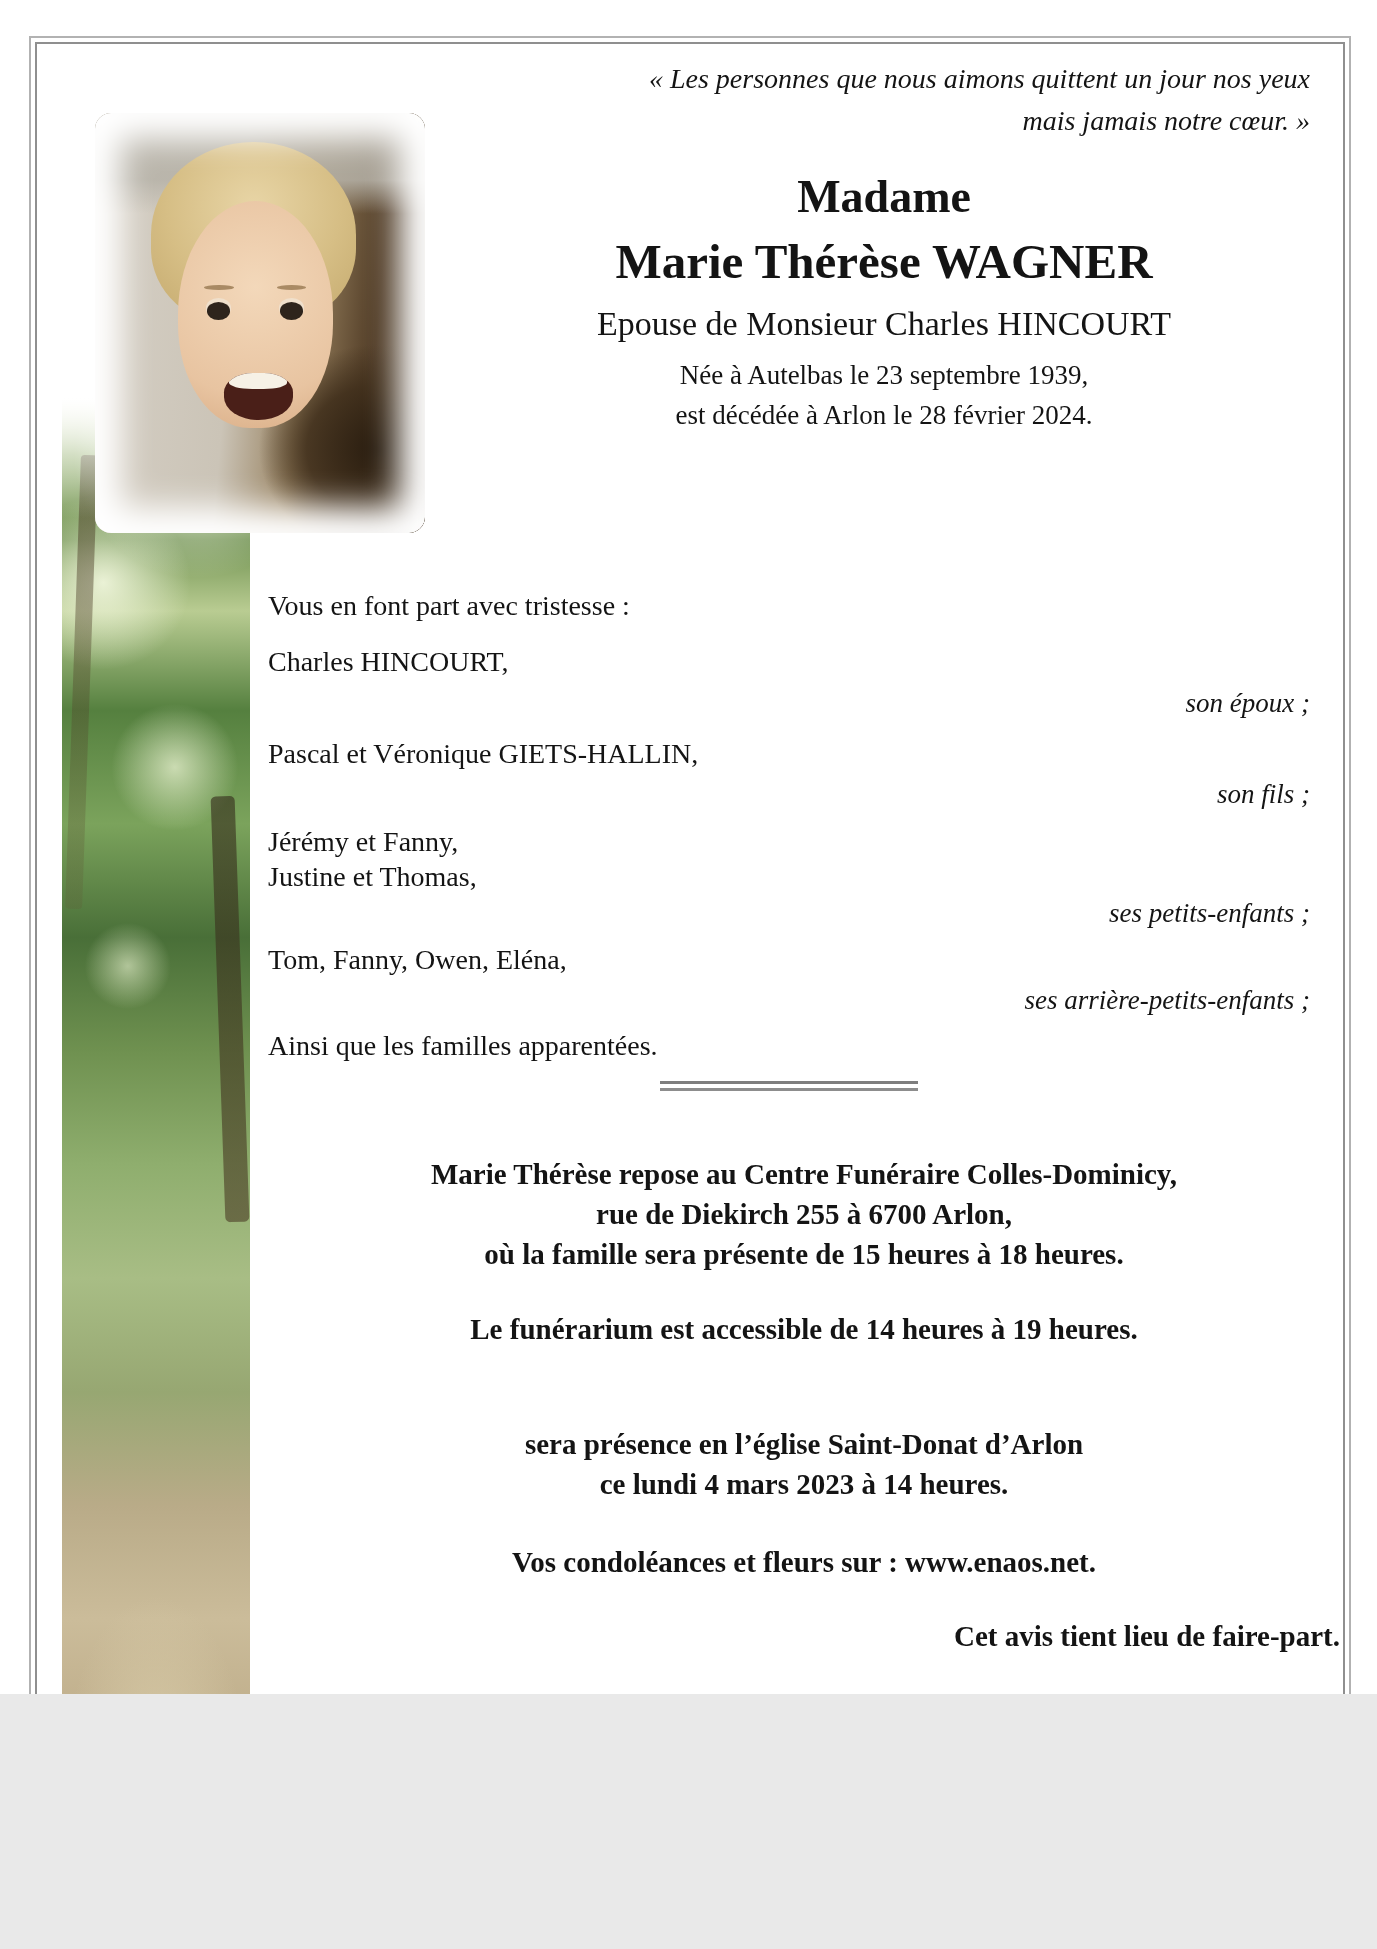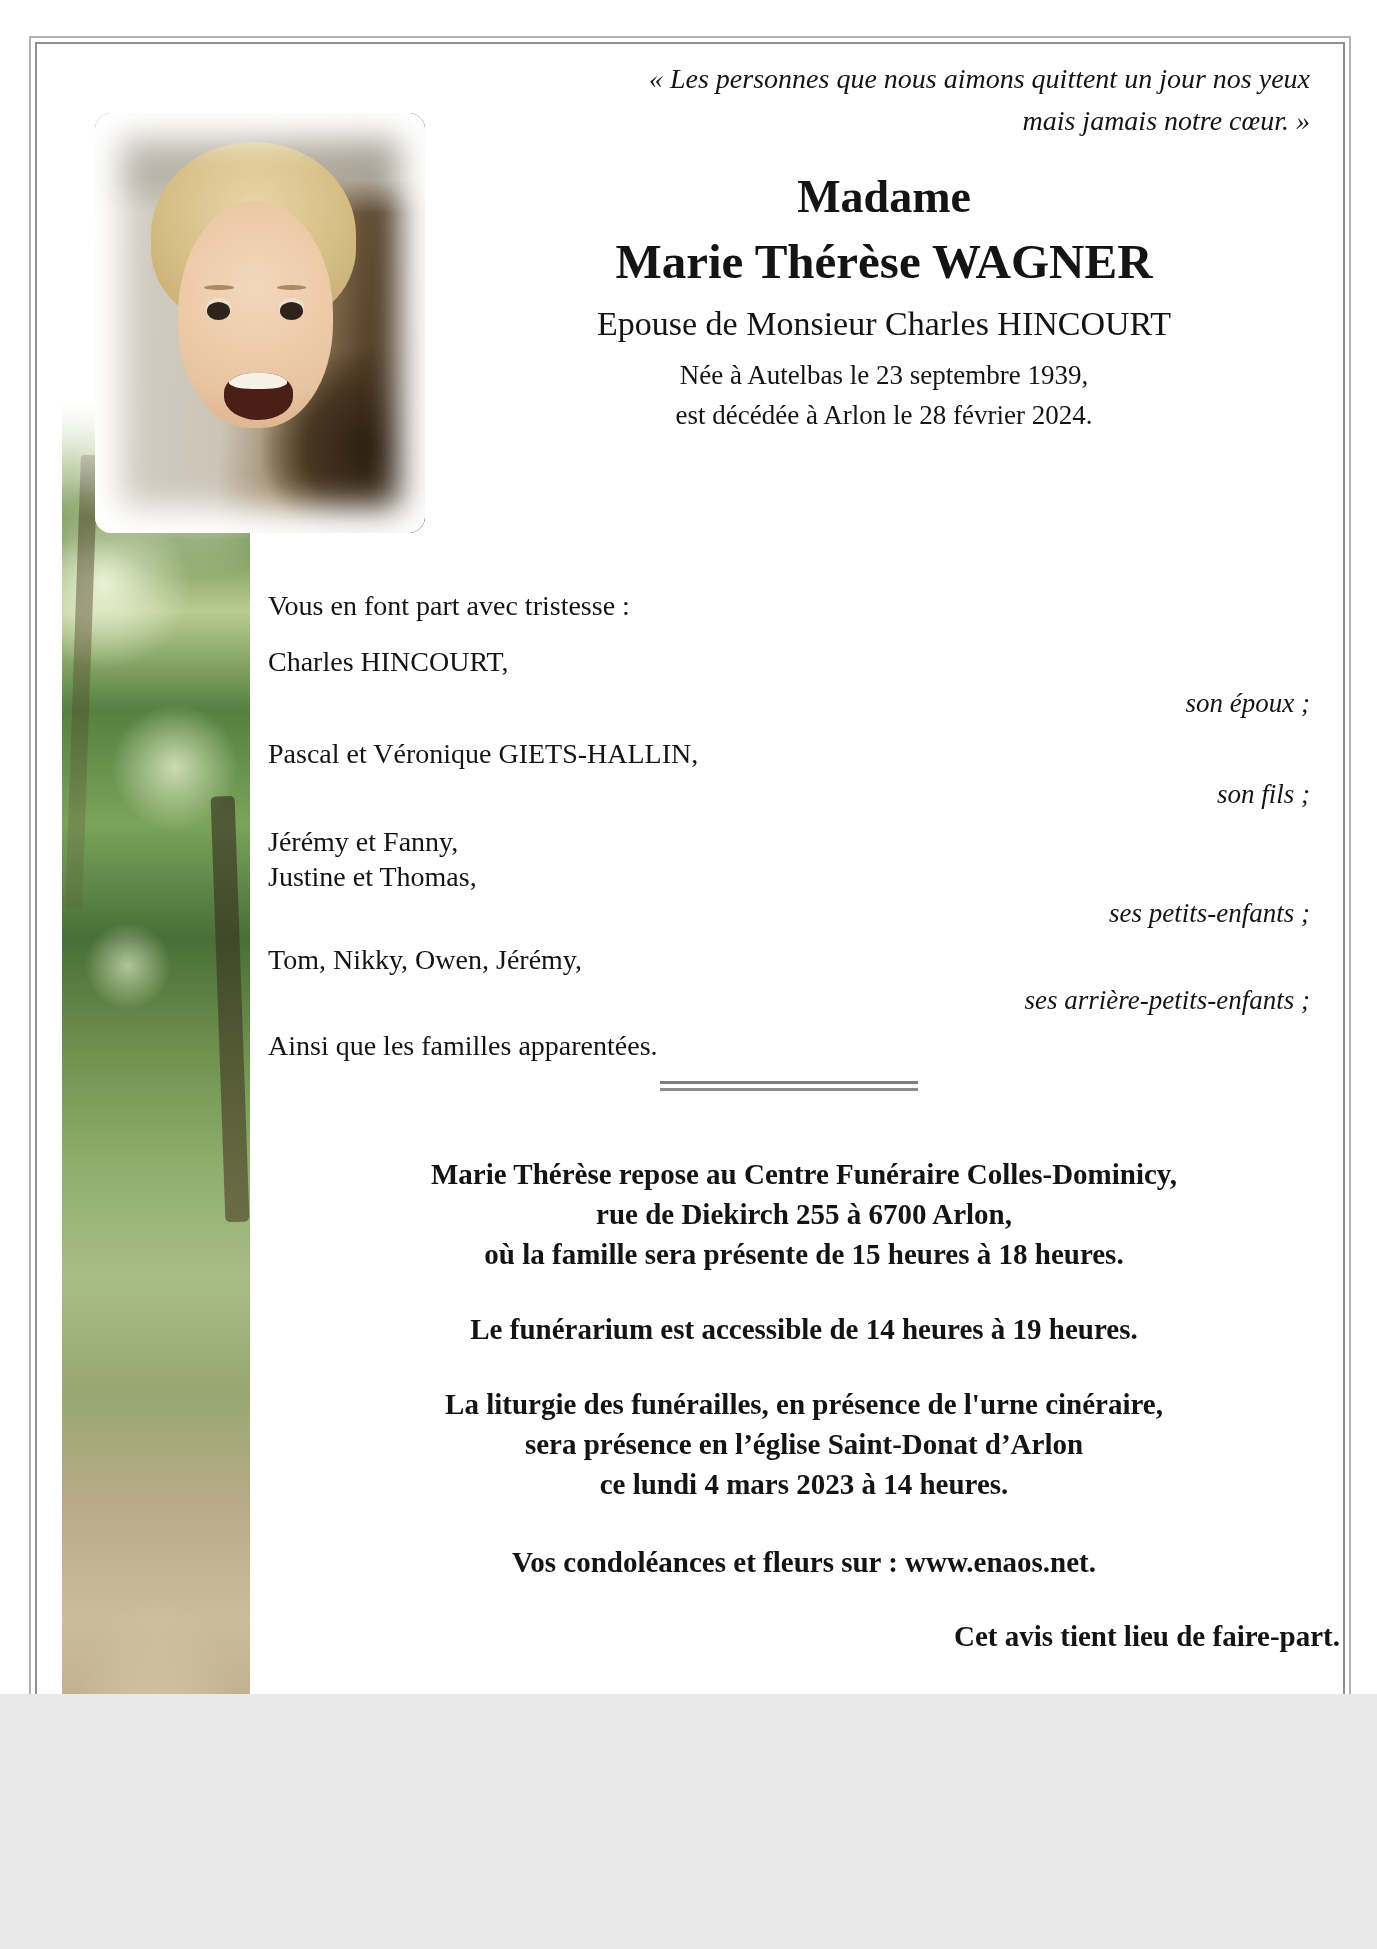--- a/index.html
+++ b/index.html
@@ -145,32 +145,31 @@
 
   <div class="family">
     <div class="f-line" style="top:590px;">Vous en font part avec tristesse :</div>
     <div class="f-line" style="top:646px;">Charles HINCOURT,</div>
     <div class="f-rel" style="top:688px;">son époux ;</div>
     <div class="f-line" style="top:738px;">Pascal et Véronique GIETS-HALLIN,</div>
     <div class="f-rel" style="top:779px;">son fils ;</div>
     <div class="f-line" style="top:826px;">Jérémy et Fanny,</div>
     <div class="f-line" style="top:861px;">Justine et Thomas,</div>
     <div class="f-rel" style="top:898px;">ses petits-enfants ;</div>
-    <div class="f-line" style="top:944px;">Tom, Nikky, Owen, Jérémy,</div>
+    <div class="f-line" style="top:944px;">Tom, Fanny, Owen, Eléna,</div>
     <div class="f-rel" style="top:985px;">ses arrière-petits-enfants ;</div>
     <div class="f-line" style="top:1030px;">Ainsi que les familles apparentées.</div>
   </div>
 
   <div class="divider" style="top:1081px;"></div>
 
   <div class="ann" style="top:1158px;">Marie Thérèse repose au Centre Funéraire Colles-Dominicy,</div>
   <div class="ann" style="top:1198px;">rue de Diekirch 255 à 6700 Arlon,</div>
   <div class="ann" style="top:1238px;">où la famille sera présente de 15 heures à 18 heures.</div>
   <div class="ann" style="top:1313px;">Le funérarium est accessible de 14 heures à 19 heures.</div>
-  <div class="ann" style="top:1388px;">La liturgie des funérailles, en présence de l'urne cinéraire,</div>
   <div class="ann" style="top:1428px;">sera présence en l’église Saint-Donat d’Arlon</div>
   <div class="ann" style="top:1468px;">ce lundi 4 mars 2023 à 14 heures.</div>
   <div class="ann" style="top:1546px;">Vos condoléances et fleurs sur : www.enaos.net.</div>
   <div class="ann" style="top:1620px;text-align:right;">Cet avis tient lieu de faire-part.</div>
 
   <div class="divider" style="top:1712px;"></div>
 
   <div class="footer-cities">ARLON - ATHUS - ETALLE - MESSANCY</div>
   <div class="footer-sep pink"></div>
   <div class="footer-perm">PERMANENCE : 063/22 51 29</div>

